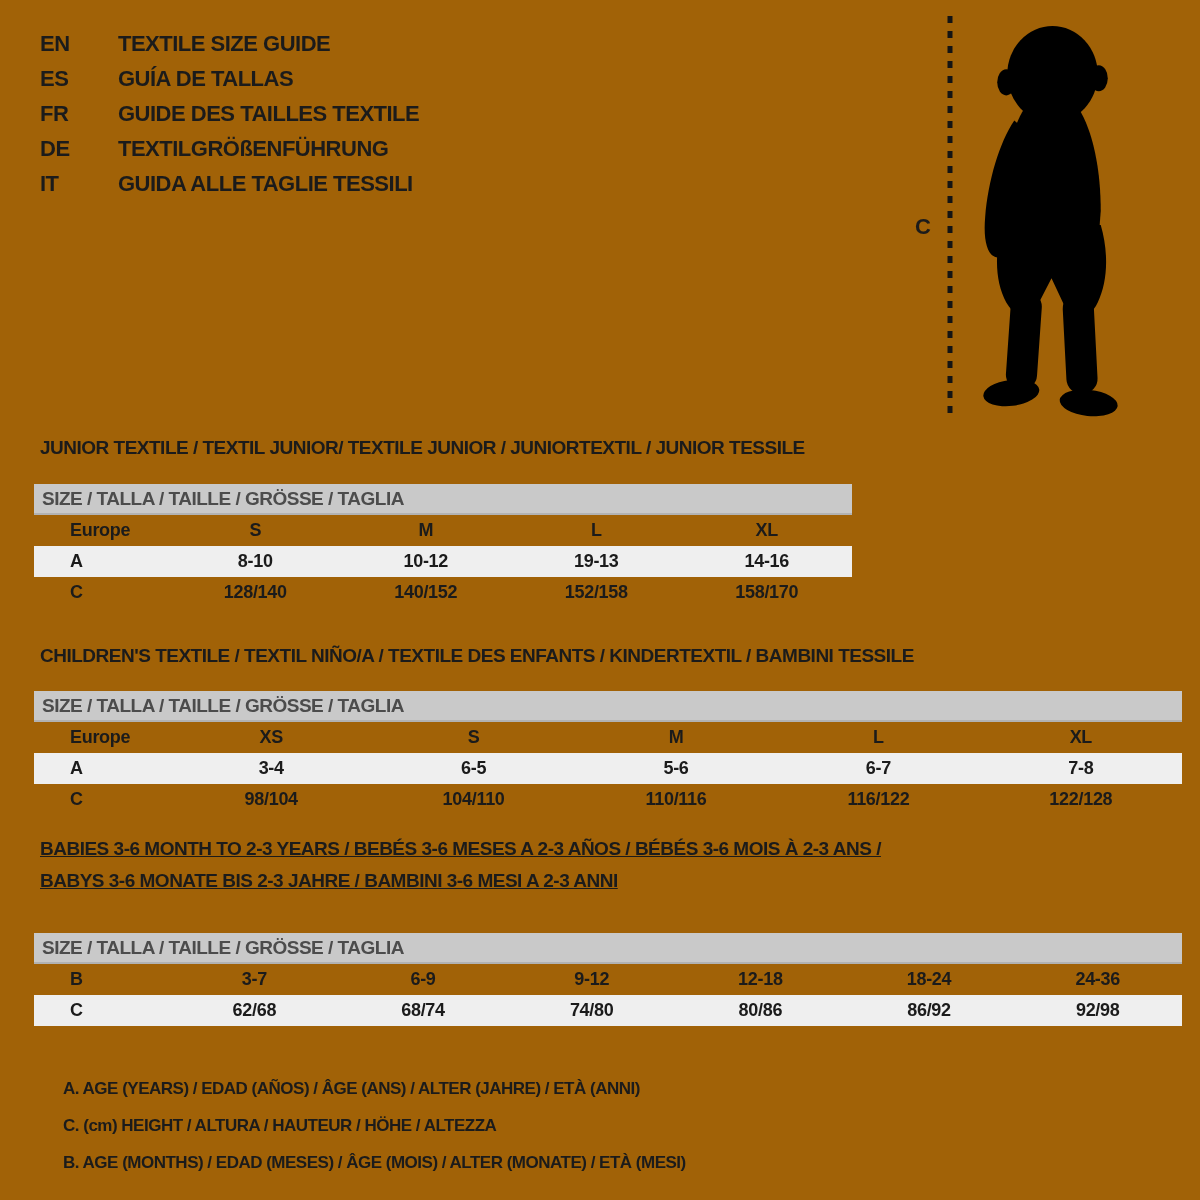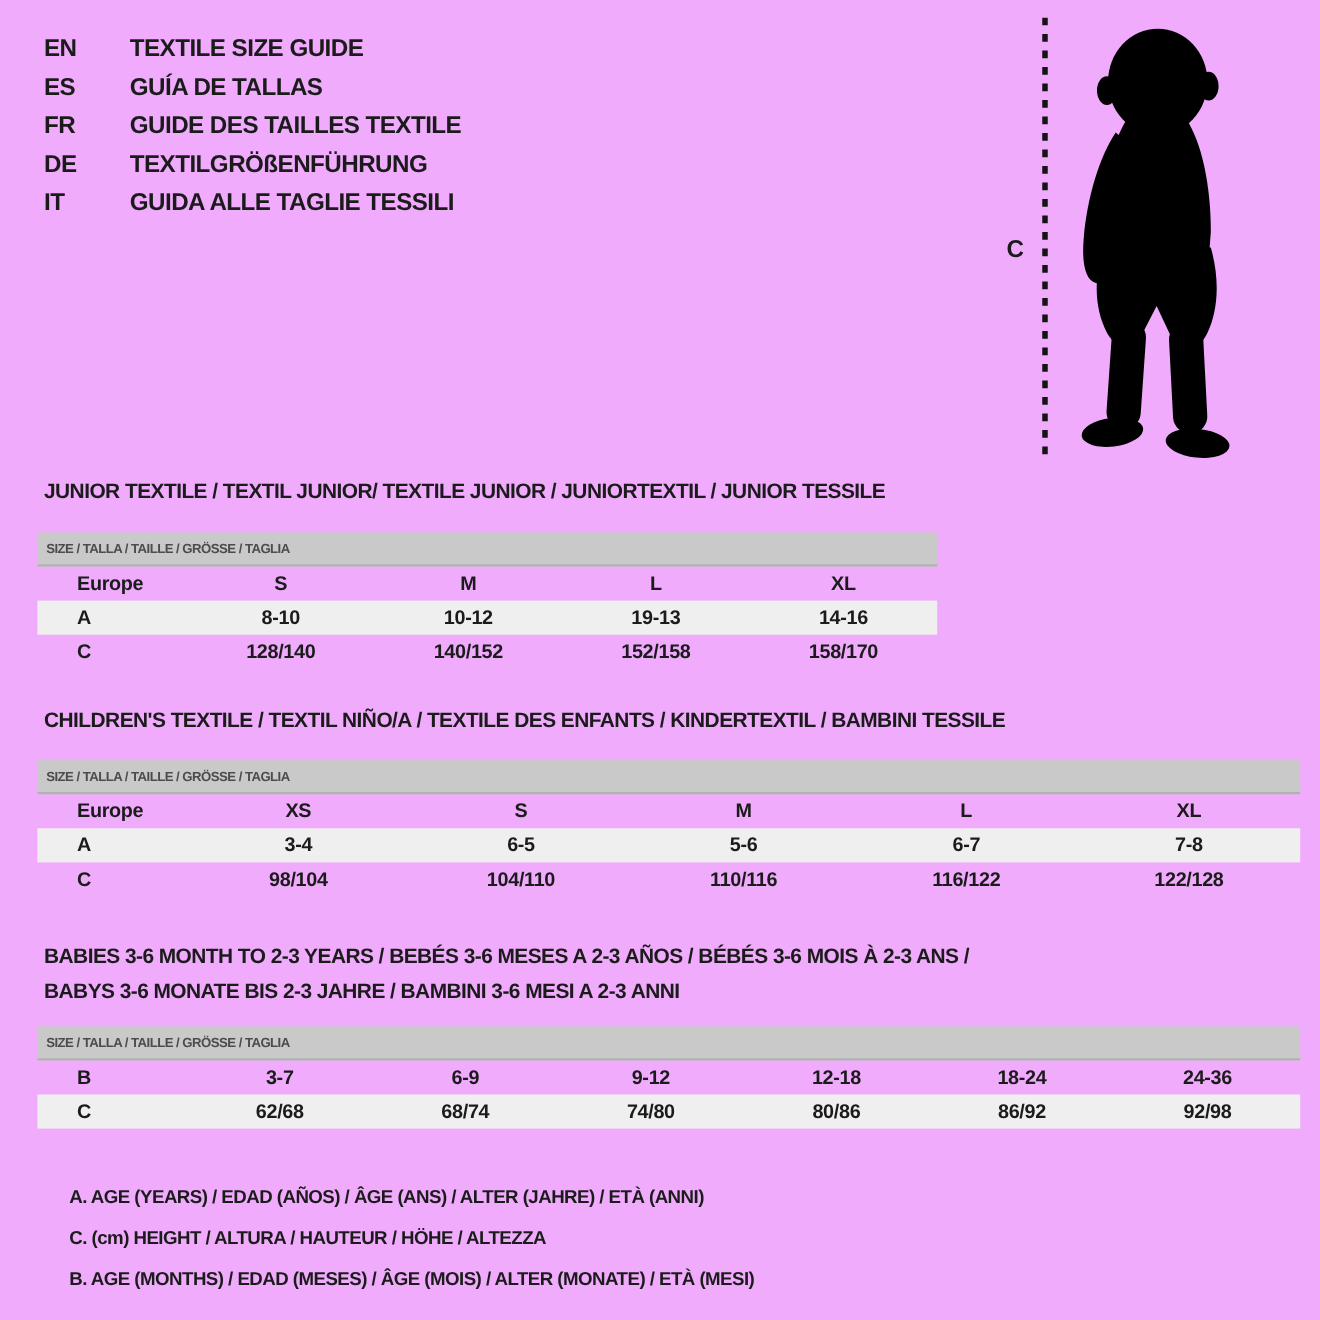--- a/index.html
+++ b/index.html
@@ -4,48 +4,48 @@
 <style>
   html,body{margin:0;padding:0;}
   body{
     width:1200px;height:1200px;
     background:#ffffff;
     font-family:"Liberation Sans","DejaVu Sans",sans-serif;
     font-weight:bold;
     color:#1b1b1b;
     -webkit-font-smoothing:antialiased;
   }
-  .page{position:relative;width:1200px;height:1200px;overflow:hidden;background:#f0abfc;}
+  .page{position:relative;width:1200px;height:1200px;overflow:hidden;background:#a16207;}
 
   
   .langs{position:absolute;left:40px;top:26px;}
   .lang-row{display:flex;align-items:center;height:35px;font-size:22px;letter-spacing:-0.5px;}
   .lang-code{width:78px;}
   .lang-title{white-space:nowrap;}
 
   
   .height-line{position:absolute;left:946px;top:16px;}
   .height-label{position:absolute;left:915px;top:214px;font-size:22px;}
   .silhouette{position:absolute;left:963px;top:18px;}
 
   
   .heading{position:absolute;font-size:19px;letter-spacing:-0.5px;white-space:nowrap;}
   #h-junior{left:40px;top:437px;}
   #h-children{left:40px;top:645px;}
-  #h-babies{left:40px;top:854px;line-height:32px;}
+  #h-babies{left:40px;top:833px;line-height:32px;text-decoration:underline;}
 
   
   .table{position:absolute;}
   #t-junior{left:34px;top:484px;width:818px;}
   #t-children{left:34px;top:691px;width:1148px;}
   #t-babies{left:34px;top:933px;width:1148px;}
   .size-bar{
     height:31px;background:#c9c9c9;border-bottom:2px solid #b2b2b2;
     display:flex;align-items:center;padding-left:8px;box-sizing:border-box;
-    font-size:12px;color:#4c4c4c;letter-spacing:-0.5px;
+    font-size:19px;color:#4c4c4c;letter-spacing:-0.5px;
   }
   .trow{display:flex;align-items:center;height:31px;font-size:18px;letter-spacing:-0.3px;}
   .trow.alt{background:#efefef;}
   .c0{width:100px;padding-left:8px;text-align:left;margin-left:28px;}
   .cc{flex:1;text-align:center;}
 
   
   .legend{position:absolute;left:40px;top:1070px;font-size:17px;letter-spacing:-0.5px;line-height:37px;white-space:nowrap;margin-left:23px;}
 </style>
 </head>

